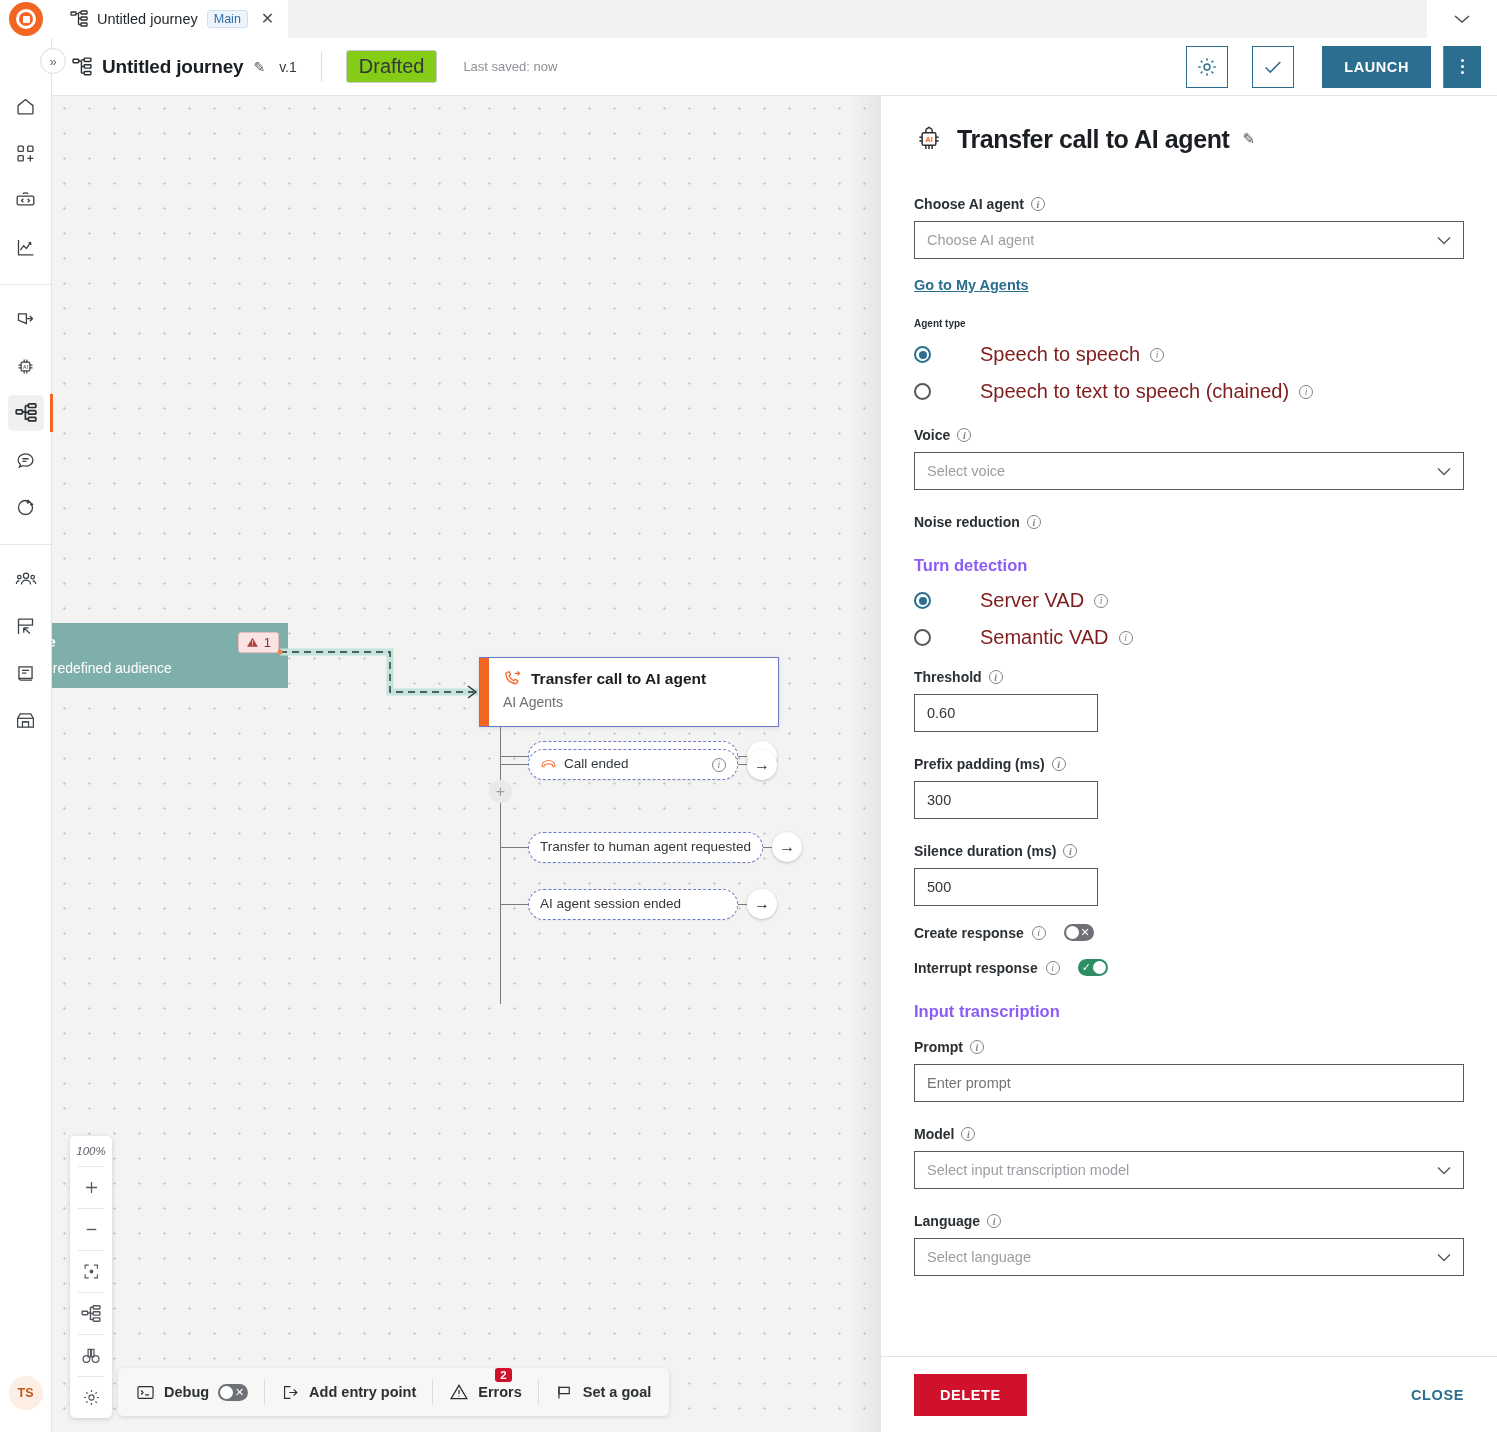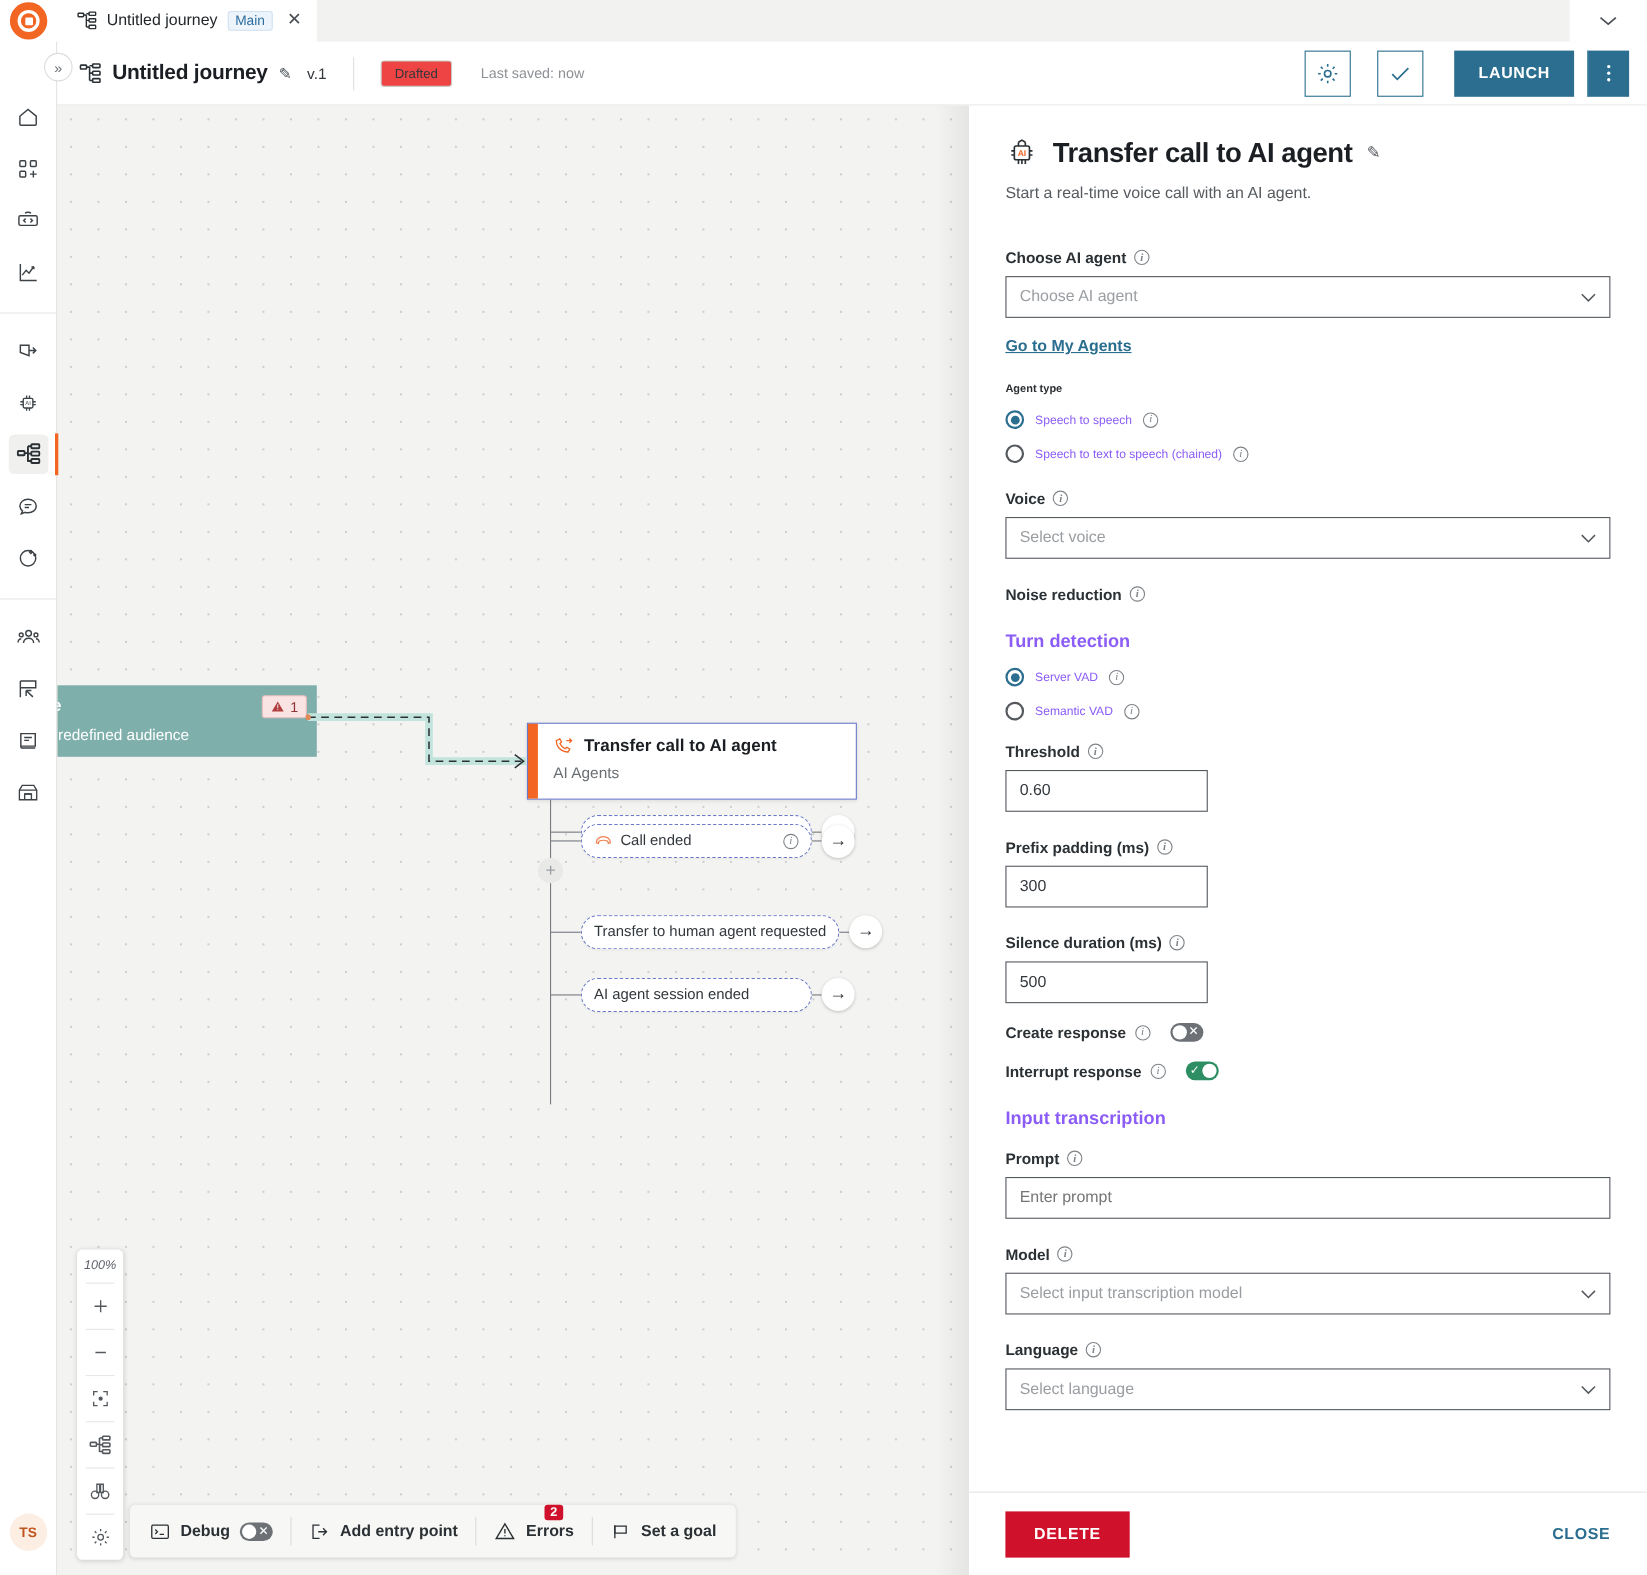--- a/index.html
+++ b/index.html
@@ -60,21 +60,21 @@
     border-radius: 50%; background: #ffffff; border: 1px solid #dcdcda;
     display: flex; align-items: center; justify-content: center;
     font-size: 13px; color: #6b7075; z-index: 12; cursor: pointer;
   }
   .jh-left { display: flex; align-items: center; gap: 10px; padding-left: 72px; }
   .jh-title { font-size: 19px; font-weight: bold; color: #1b1f23; letter-spacing: -.2px; }
   .jh-pencil { color: #4a4f54; font-size: 14px; cursor: pointer; }
   .jh-ver { font-size: 14px; color: #32373c; margin-left: 4px; }
   .jh-sep { width: 1px; height: 30px; background: #dedede; margin: 0 14px; }
   .jh-status {
-    font-size: 12px; color: #32373c; background: #ef4444;
+    font-size: 20px; color: #32373c; background: #84cc16;
     border: 1px solid #c9c9c7; border-radius: 3px; padding: 4px 12px;
   }
   .jh-saved { font-size: 13px; color: #8d9196; margin-left: 16px; }
   .jh-right { margin-left: auto; display: flex; align-items: flex-end; gap: 12px; padding-right: 16px; }
   .icon-btn-sq {
     width: 42px; height: 42px; border: 1px solid #2b6e8f; background: #ffffff;
     display: flex; align-items: center; justify-content: center;
     color: #2b6e8f; cursor: pointer;
   }
   .icon-btn-sq + .icon-btn-sq { margin-left: 12px; }
@@ -282,21 +282,21 @@
     font-size: 16.5px; font-weight: bold; color: #8b5cf6; margin-top: 26px; margin-bottom: 4px;
   }
   .grp-title { font-size: 10px; font-weight: bold; color: #2b3034; margin-top: 24px; margin-bottom: 6px; }
   .radio-row { display: flex; align-items: center; gap: 10px; margin-top: 14px; cursor: pointer; }
   .radio {
     width: 17px; height: 17px; border-radius: 50%; border: 2px solid #55595e;
     display: flex; align-items: center; justify-content: center; flex: 0 0 17px;
   }
   .radio.checked { border-color: #2b6e8f; }
   .radio.checked i { width: 8px; height: 8px; border-radius: 50%; background: #2b6e8f; display: block; }
-  .radio-label { font-size: 11px; color: #8b5cf6; }
+  .radio-label { font-size: 20px; color: #7f1d1d; margin-left: 39px; }
   .tog-row { display: flex; align-items: center; gap: 8px; margin-top: 18px; }
   .tog-label { font-size: 14px; font-weight: bold; color: #2b3034; }
 
   .panel-footer {
     height: 76px; border-top: 1px solid #e3e3e1; display: flex; align-items: center;
     padding: 0 33px; flex: 0 0 76px;
   }
   .delete-btn {
     background: #d0112b; color: #ffffff; font-size: 14.5px; font-weight: bold;
     letter-spacing: .6px; padding: 13px 26px; cursor: pointer;
@@ -685,21 +685,20 @@
           <svg width="30" height="30" viewBox="0 0 24 24" fill="none" stroke="#2b3034" stroke-width="1.2">
             <rect x="6.5" y="7" width="11" height="10" rx="1.3"></rect>
             <path d="M9.5 7V4.3M14.5 7V4.3M9.5 20v-3M12 20v-3M14.5 20v-3M6.5 10.5H4.3M6.5 13.5H4.3M19.7 10.5h-2.2M19.7 13.5h-2.2"></path>
             <path d="M9.5 4.3l2.5-1.6 2.5 1.6"></path>
             <text x="12" y="14.6" font-size="6.2" fill="#f26522" stroke="none" text-anchor="middle" font-family="Liberation Sans" font-weight="bold">AI</text>
           </svg>
         </span>
         <span class="panel-title">Transfer call to AI agent</span>
         <span class="panel-pencil">✎</span>
       </div>
-      <div class="panel-desc">Start a real-time voice call with an AI agent.</div>
 
       
       <div class="field" style="margin-top:42px">
         <div class="flabel">
           <span>Choose AI agent</span>
           <span class="info-i">i</span>
         </div>
         <div class="select">
           <span>Choose AI agent</span>
           <span class="chev">

